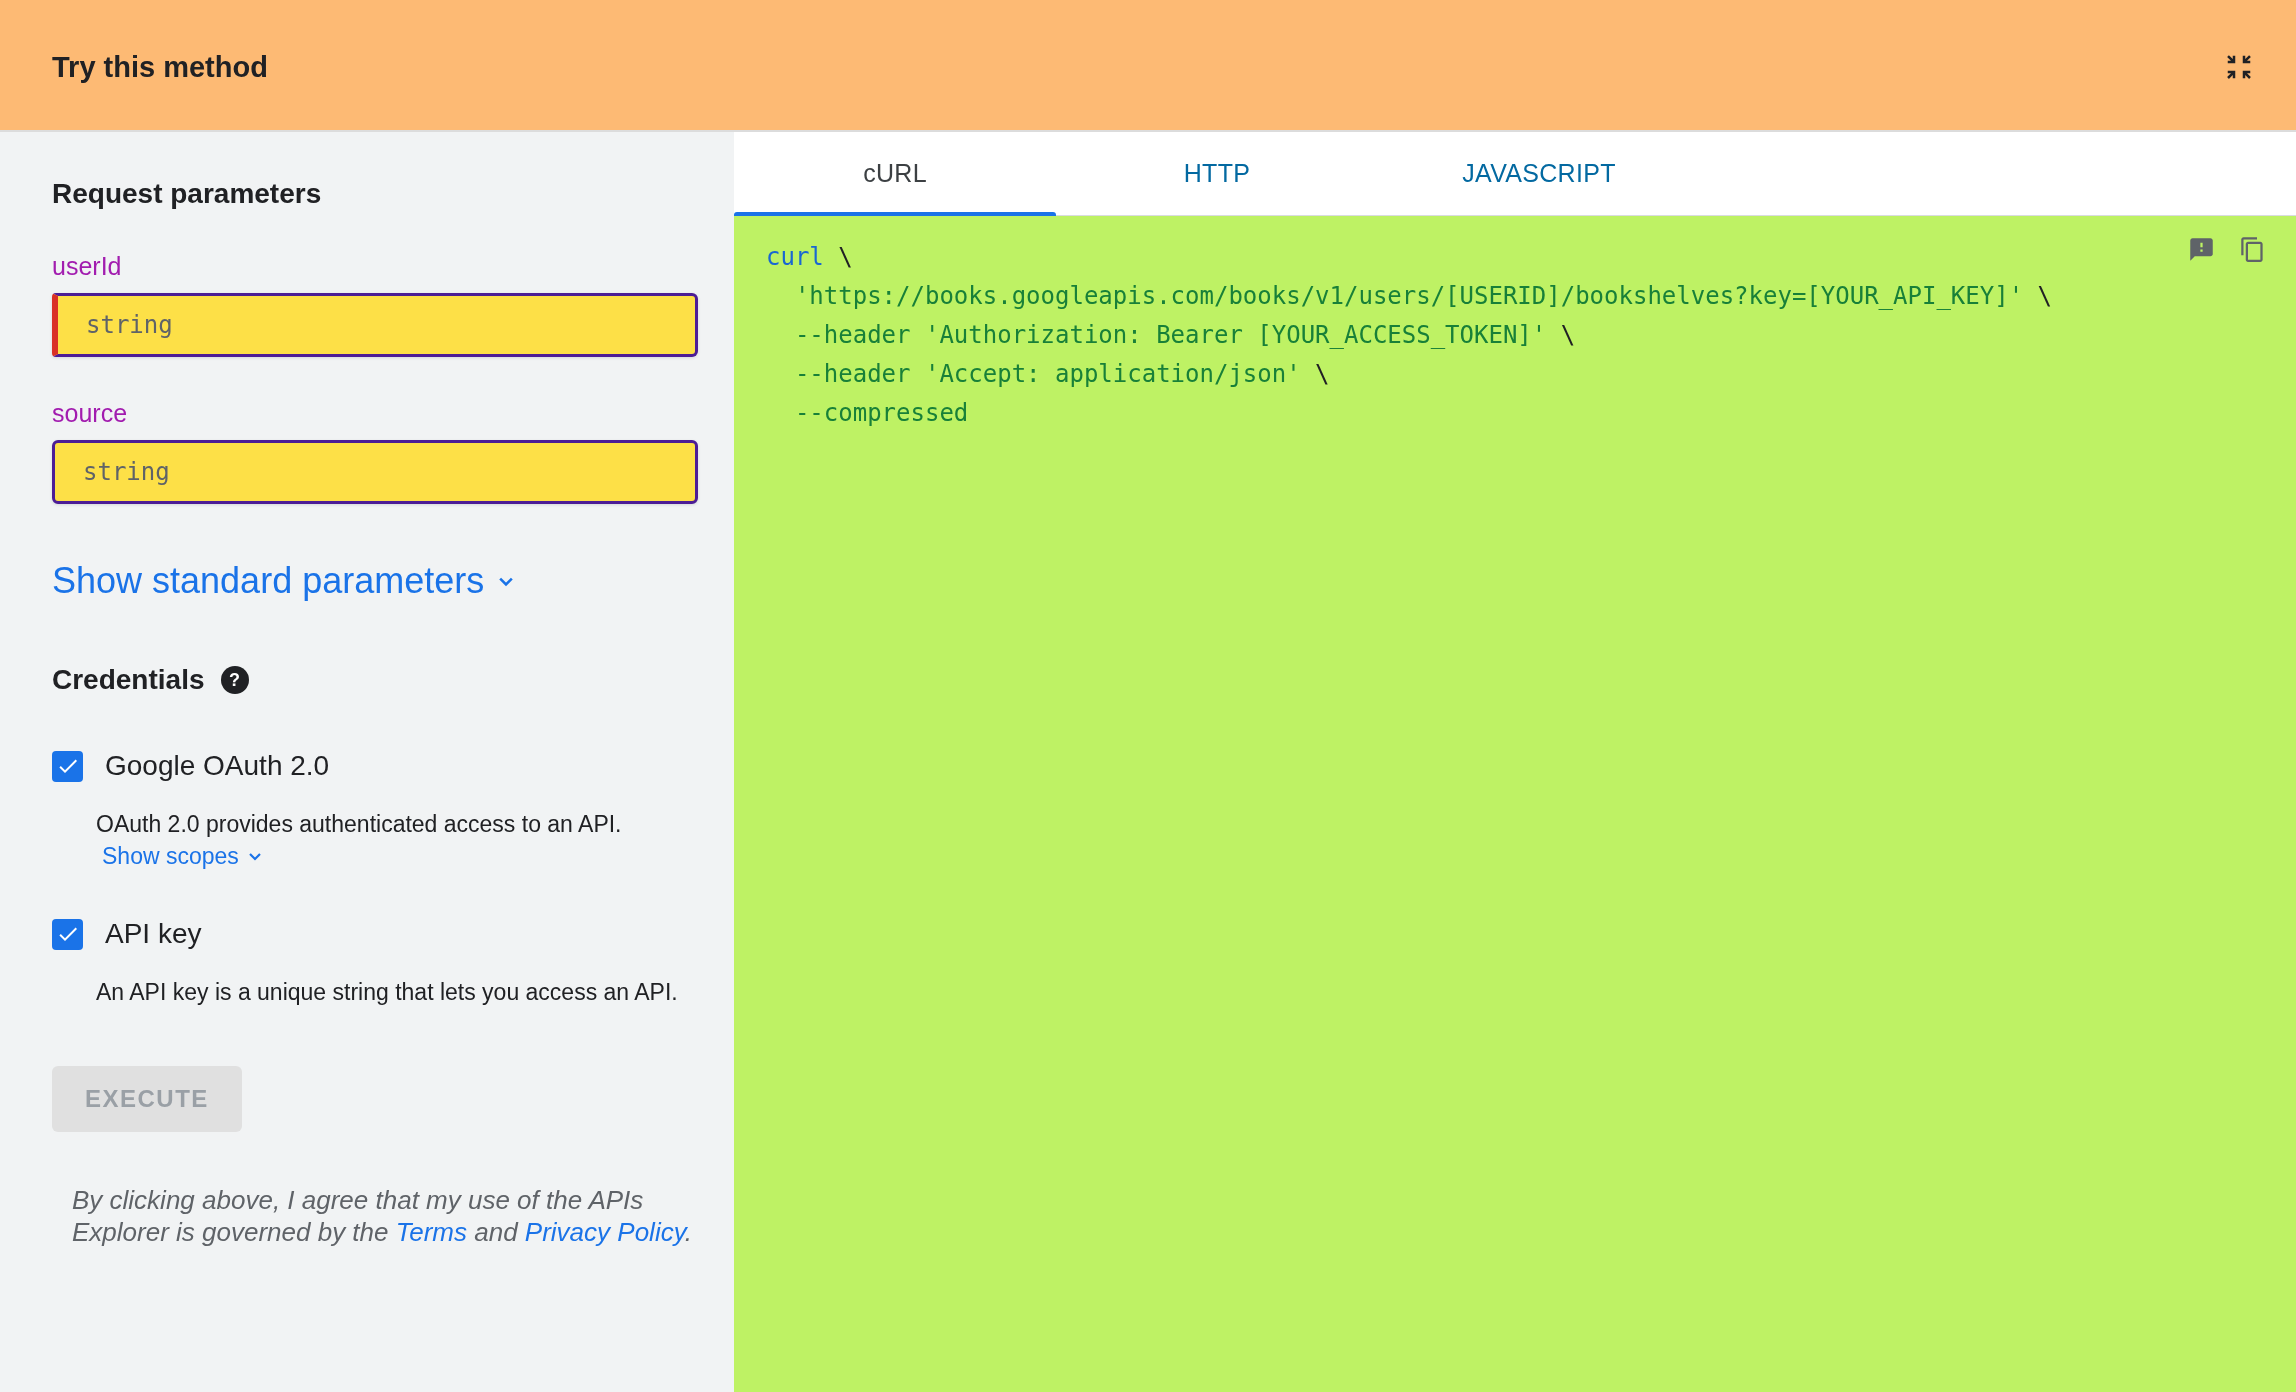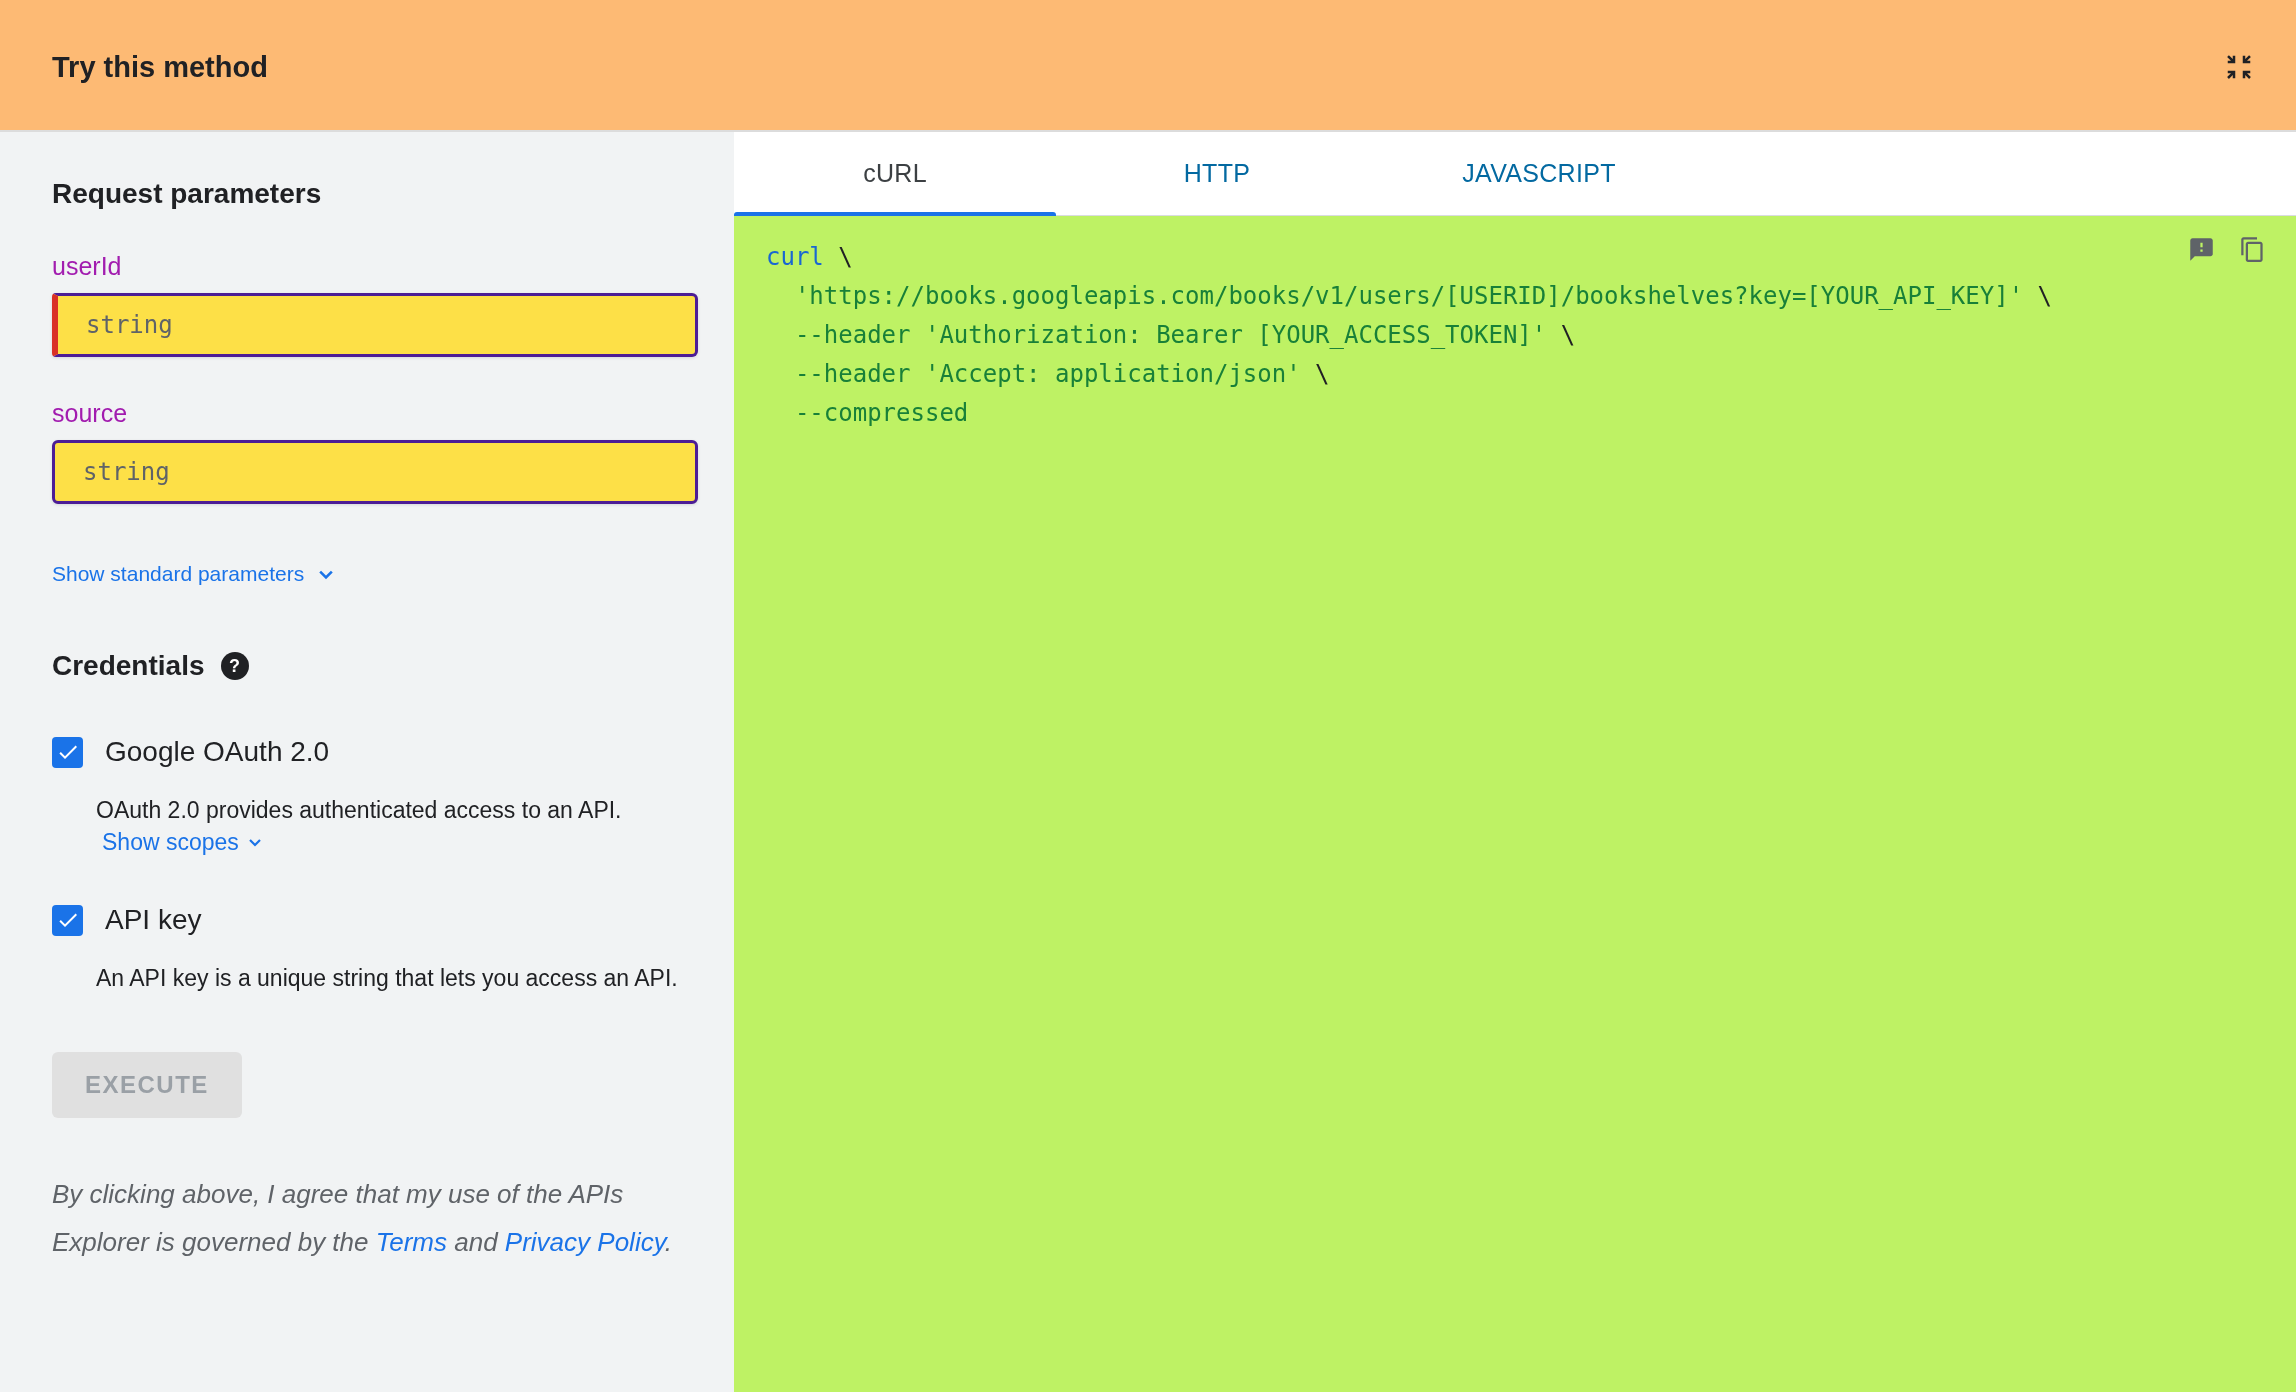--- a/index.html
+++ b/index.html
@@ -44,21 +44,21 @@
     font-family: "DejaVu Sans Mono", "Liberation Mono", monospace;
     font-size: 24px; color: #202124; padding: 0 24px 0 28px;
     outline: none;
   }
   .param-input::placeholder { color: #5f6368; }
   .param-input.required { border-left: 6px solid #d93025; border-top-left-radius: 4px; border-bottom-left-radius: 4px; }
 
   .link { color: #1a73e8; text-decoration: none; cursor: pointer; }
   .expander-link {
     display: inline-flex; align-items: center; gap: 8px;
-    font-size: 21px; margin-top: 56px;
+    font-size: 36px; margin-top: 56px;
   }
   .chevron { stroke: currentColor; fill: none; stroke-width: 2.2; }
 
   .credentials-heading-row { display: flex; align-items: center; gap: 16px; margin-top: 62px; }
   .help-badge {
     width: 28px; height: 28px; border-radius: 50%;
     background: #202124; color: #fff;
     display: inline-flex; align-items: center; justify-content: center;
     font-size: 18px; font-weight: 700; cursor: pointer;
   }
@@ -81,21 +81,21 @@
     margin-top: 58px;
     background: #e0e0e0; color: #9aa0a6;
     border: none; border-radius: 6px;
     font-family: "Liberation Sans", sans-serif;
     font-size: 24px; font-weight: 700; letter-spacing: 1.5px;
     padding: 19px 33px; cursor: default;
   }
 
   .disclaimer {
     margin-top: 52px; max-width: 810px;
-    font-size: 26px; font-style: italic; color: #5f6368; line-height: 48px;
+    font-size: 26px; font-style: italic; color: #5f6368; line-height: 32px; margin-left: 20px;
   }
   .disclaimer .link { font-style: italic; }
 
   
   .right-panel { flex: 1; min-width: 0; display: flex; flex-direction: column; }
   .tabbar {
     height: 84px; background: #fff; border-bottom: 1px solid #dadce0;
     display: flex; flex: none;
   }
   .tab {

